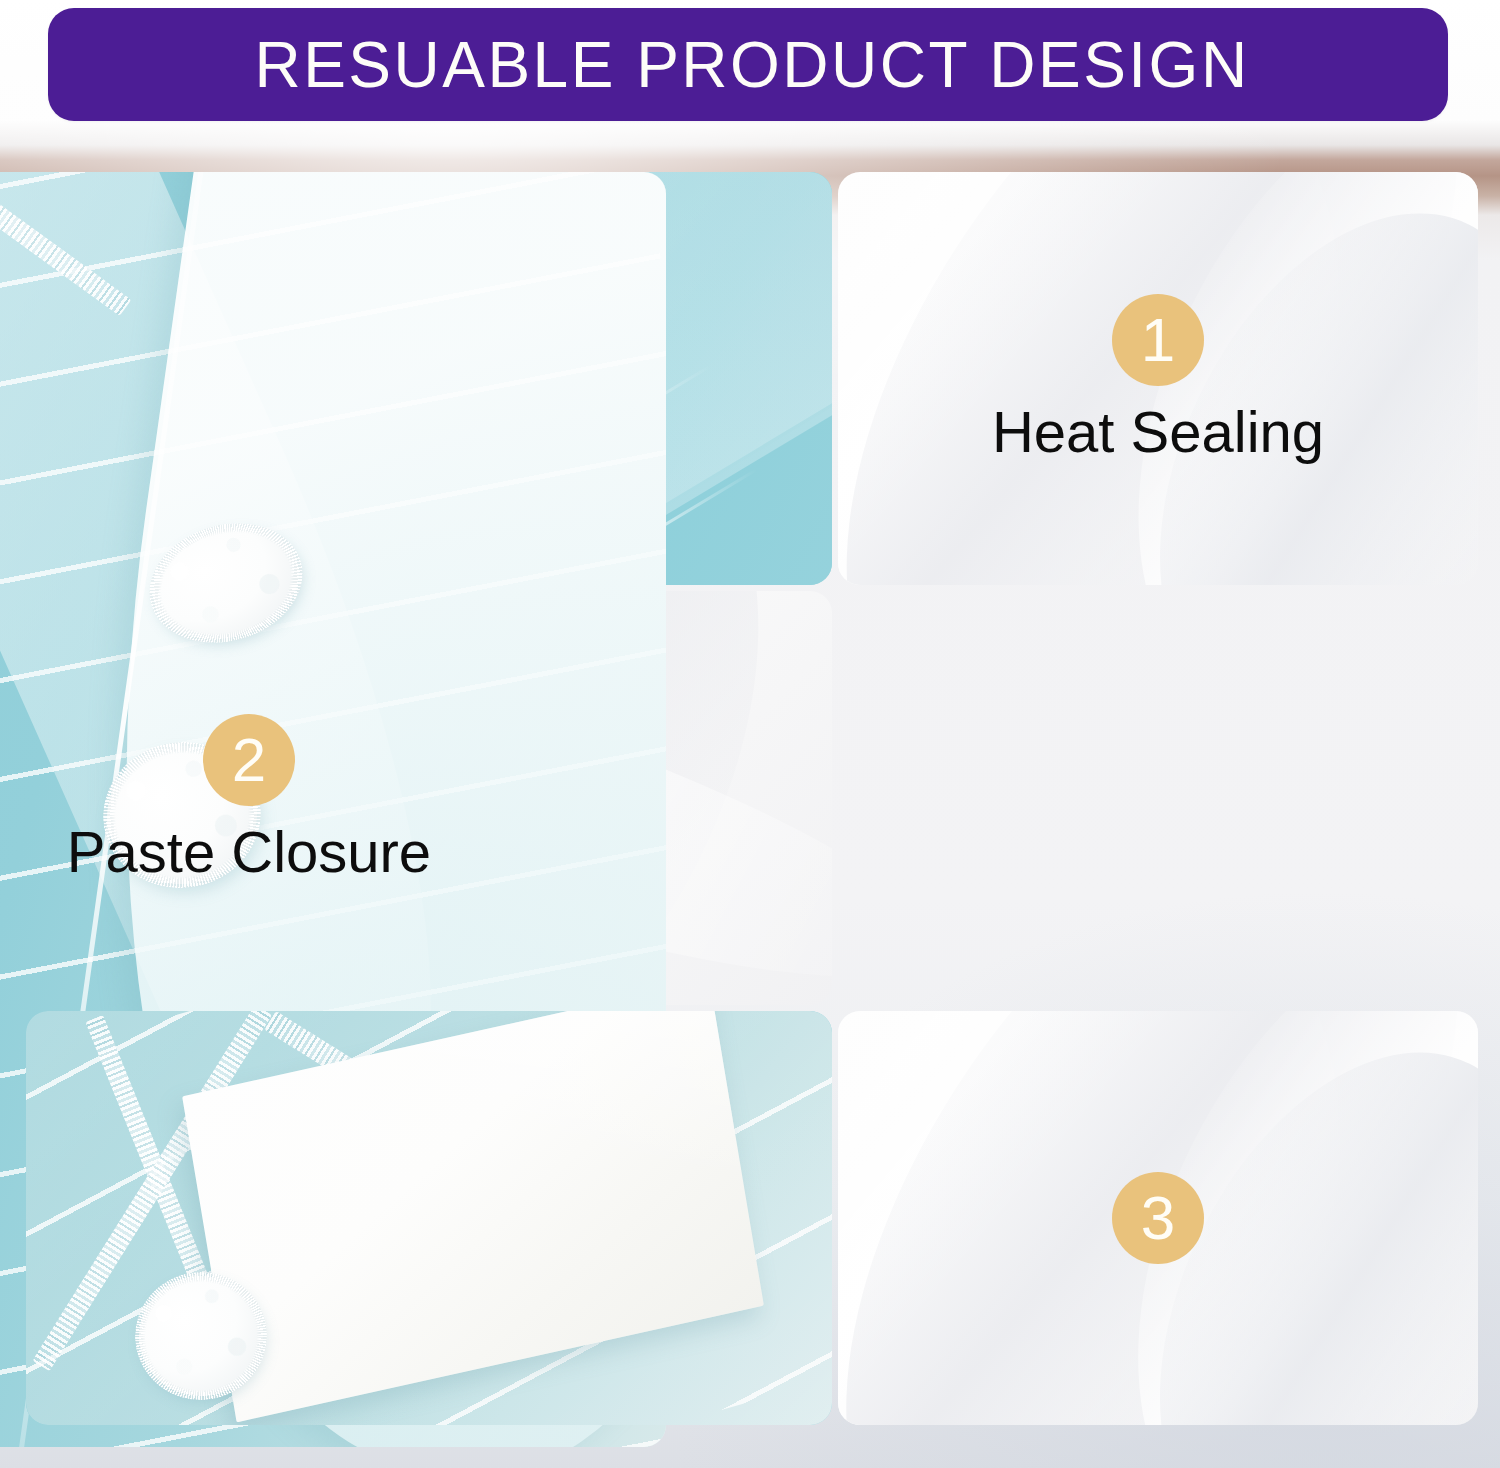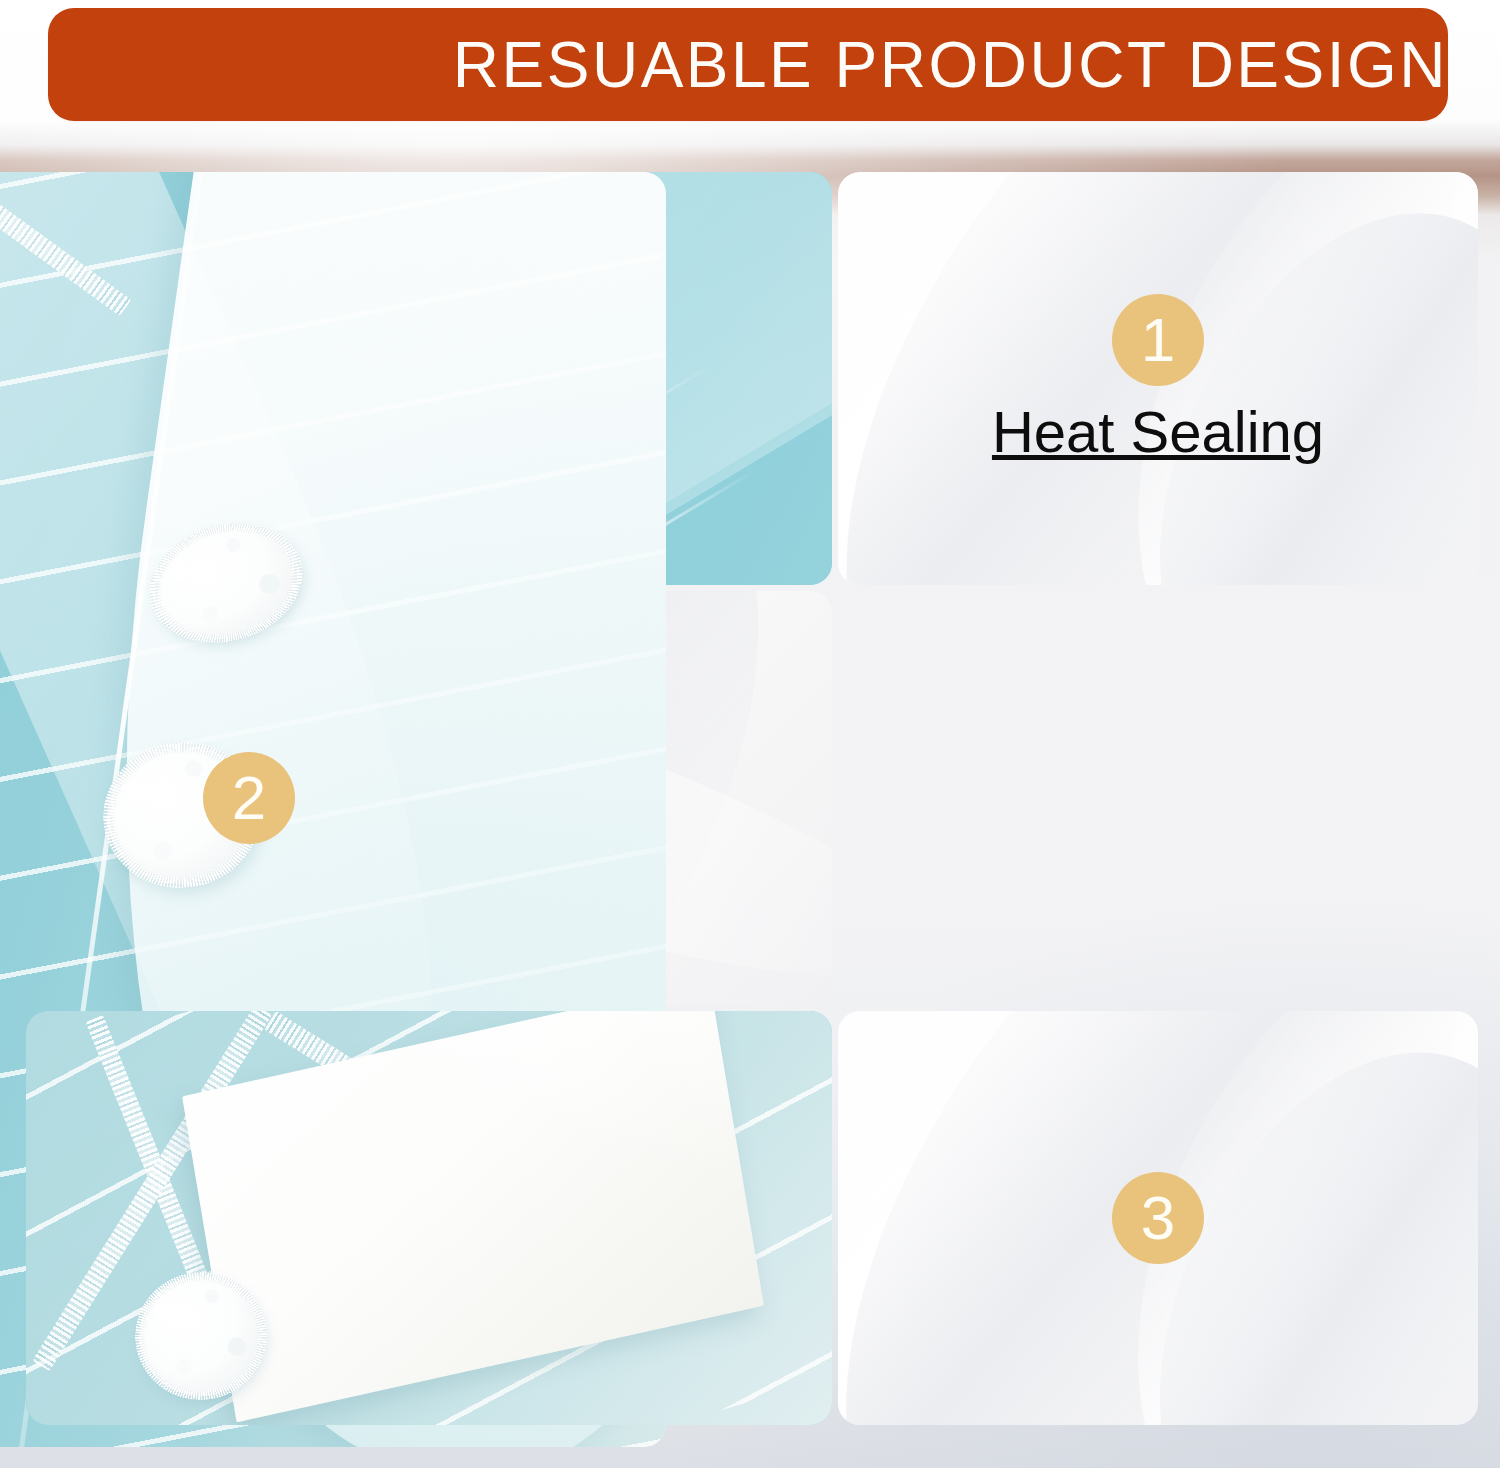--- a/index.html
+++ b/index.html
@@ -54,25 +54,25 @@
       radial-gradient(900px 700px at 88% 95%, rgba(206,212,222,0.55), rgba(255,255,255,0) 72%);
   }
 
   
   .banner {
     position: absolute;
     left: 48px;
     top: 8px;
     width: 1400px;
     height: 113px;
-    background: #c2410c;
+    background: #4c1d95;
     border-radius: 26px;
     display: flex;
     align-items: center;
-    justify-content: flex-end;
+    justify-content: center;
     box-shadow: 0 1px 3px rgba(0,0,0,0.05);
     padding-left: 8px;
   }
   .banner-title {
     color: #fdfcf8;
     font-size: 64px;
     font-weight: 400;
     letter-spacing: 2.5px;
     line-height: 1;
     white-space: nowrap;
@@ -427,21 +427,20 @@
     font-family: "Liberation Sans", sans-serif;
   }
   .step-label {
     margin-top: 16px;
     color: #0d0d0d;
     font-size: 58px;
     font-weight: 400;
     line-height: 1.05;
     white-space: nowrap;
     font-family: "Liberation Sans", sans-serif;
-    text-decoration: underline;
   }
 
   
   .slot-a { grid-column: 1; grid-row: 1; }
   .slot-1 { grid-column: 2; grid-row: 1; }
   .slot-2 { grid-column: 1; grid-row: 2; }
   .slot-b { grid-column: 2; grid-row: 2; }
   .slot-c { grid-column: 1; grid-row: 3; }
   .slot-3 { grid-column: 2; grid-row: 3; }
 
@@ -497,20 +496,21 @@
         <div class="step-label">Heat Sealing</div>
       </div>
     </div>
 
     <div class="panel panel-white slot-2">
       <div class="swoosh sw-a"></div>
       <div class="swoosh sw-b"></div>
       <div class="swoosh sw-e"></div>
       <div class="caption" style="transform: translateX(-180px);">
         <div class="step-badge">2</div>
+        <div class="step-label">Paste Closure</div>
       </div>
     </div>
 
     <div class="slot-b">
       <div class="panel-inner pB">
         <div class="bg-teal"></div>
         <div class="stripes"></div>
         <div class="flap-under"></div>
         <div class="seal-strip seal-b">
           <div class="seal-ribs"></div>

